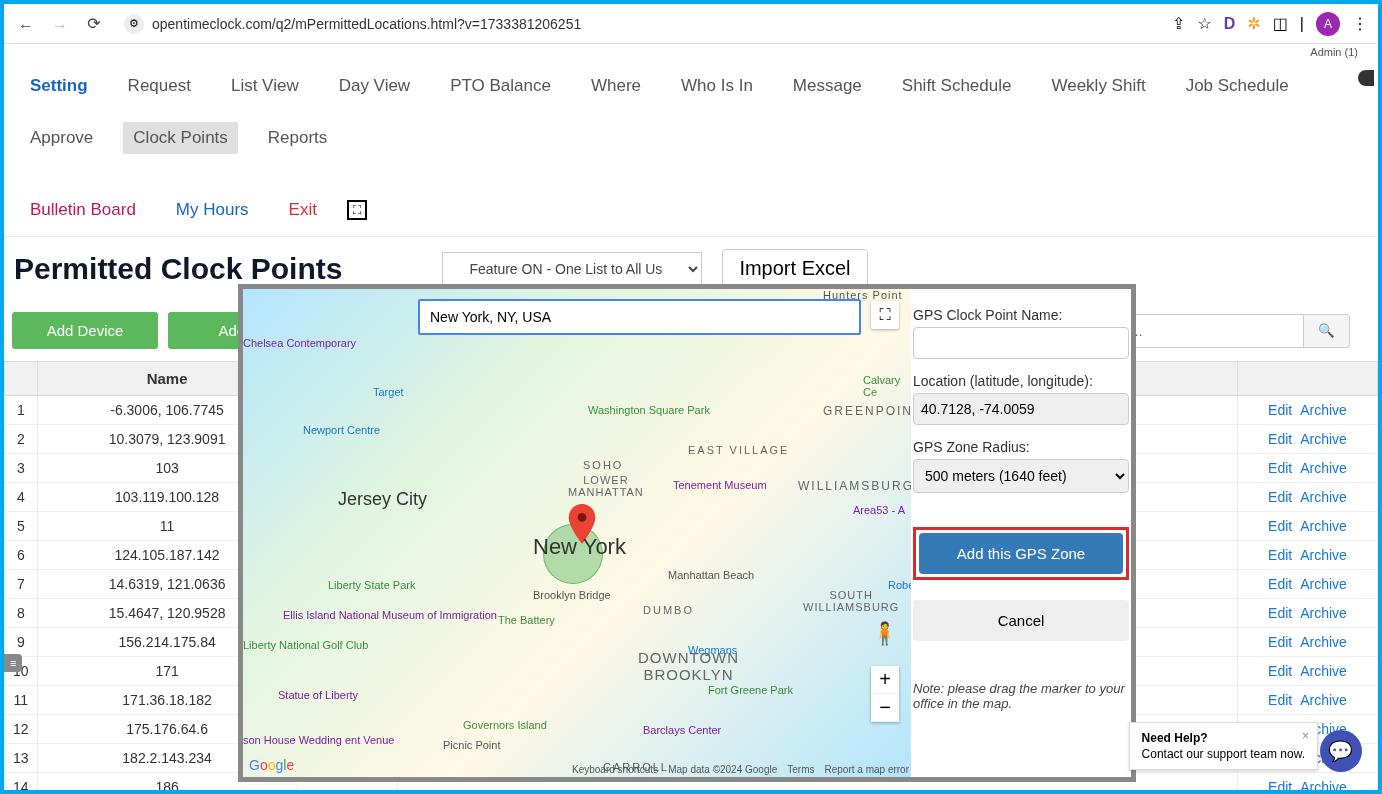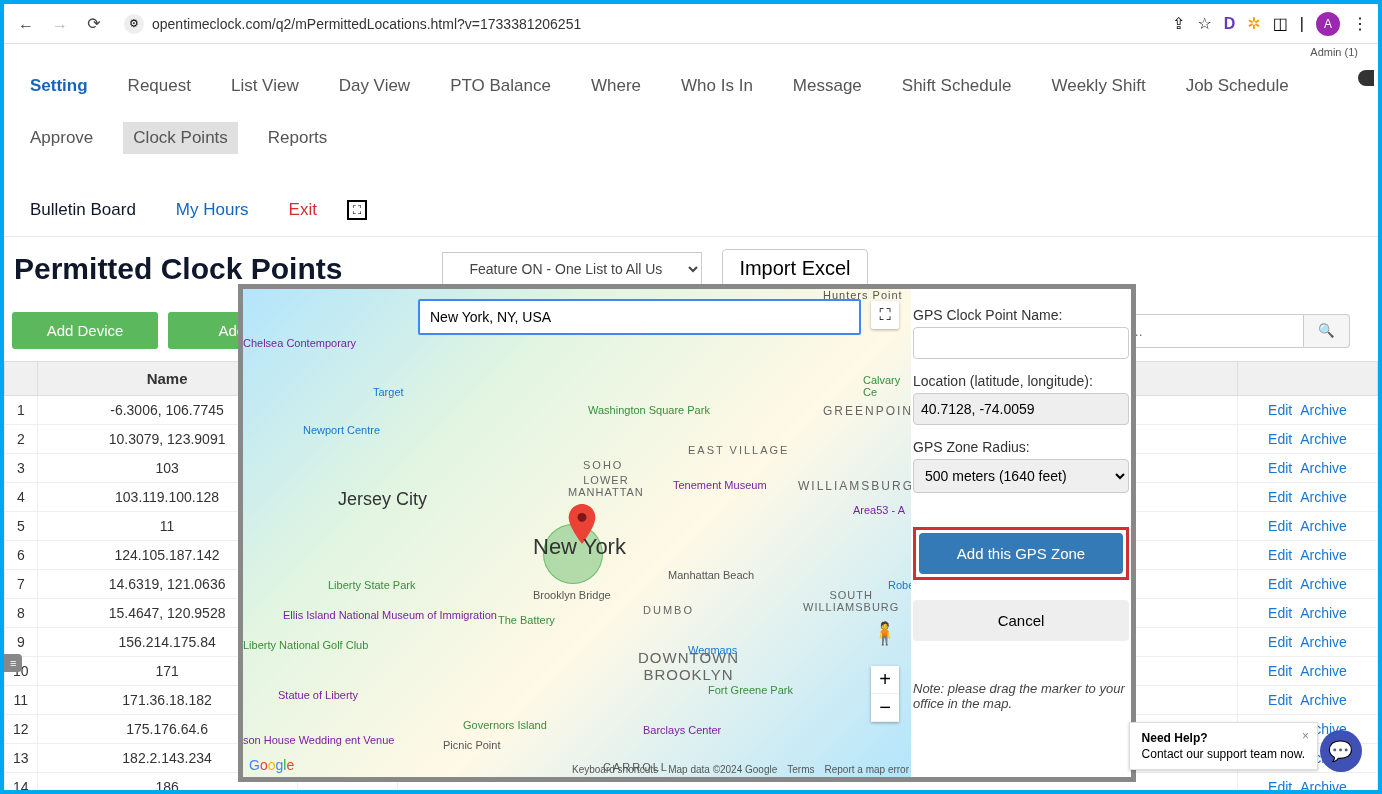--- a/index.html
+++ b/index.html
@@ -109,21 +109,21 @@
     <span class="nav-item">Where</span>
     <span class="nav-item">Who Is In</span>
     <span class="nav-item">Message</span>
     <span class="nav-item">Shift Schedule</span>
     <span class="nav-item">Weekly Shift</span>
     <span class="nav-item">Job Schedule</span>
     <span class="nav-item">Approve</span>
     <span class="nav-item selected">Clock Points</span>
     <span class="nav-item">Reports</span>
     <div style="flex-basis:100%;height:0"></div>
-    <span class="nav-item" style="color:#0f172a">Bulletin Board</span>
+    <span class="nav-item" style="color:#be185d">Bulletin Board</span>
     <span class="nav-item blue-link">My Hours</span>
     <span class="nav-item red-link">Exit</span>
     <span class="fullscreen-icon">⛶</span>
   </div>
 
   <div class="content-header">
     <h2 class="page-title">Permitted Clock Points</h2>
     <div style="width:60px"></div>
     <select class="feature-select">
       <option>Feature ON - One List to All Users</option>

